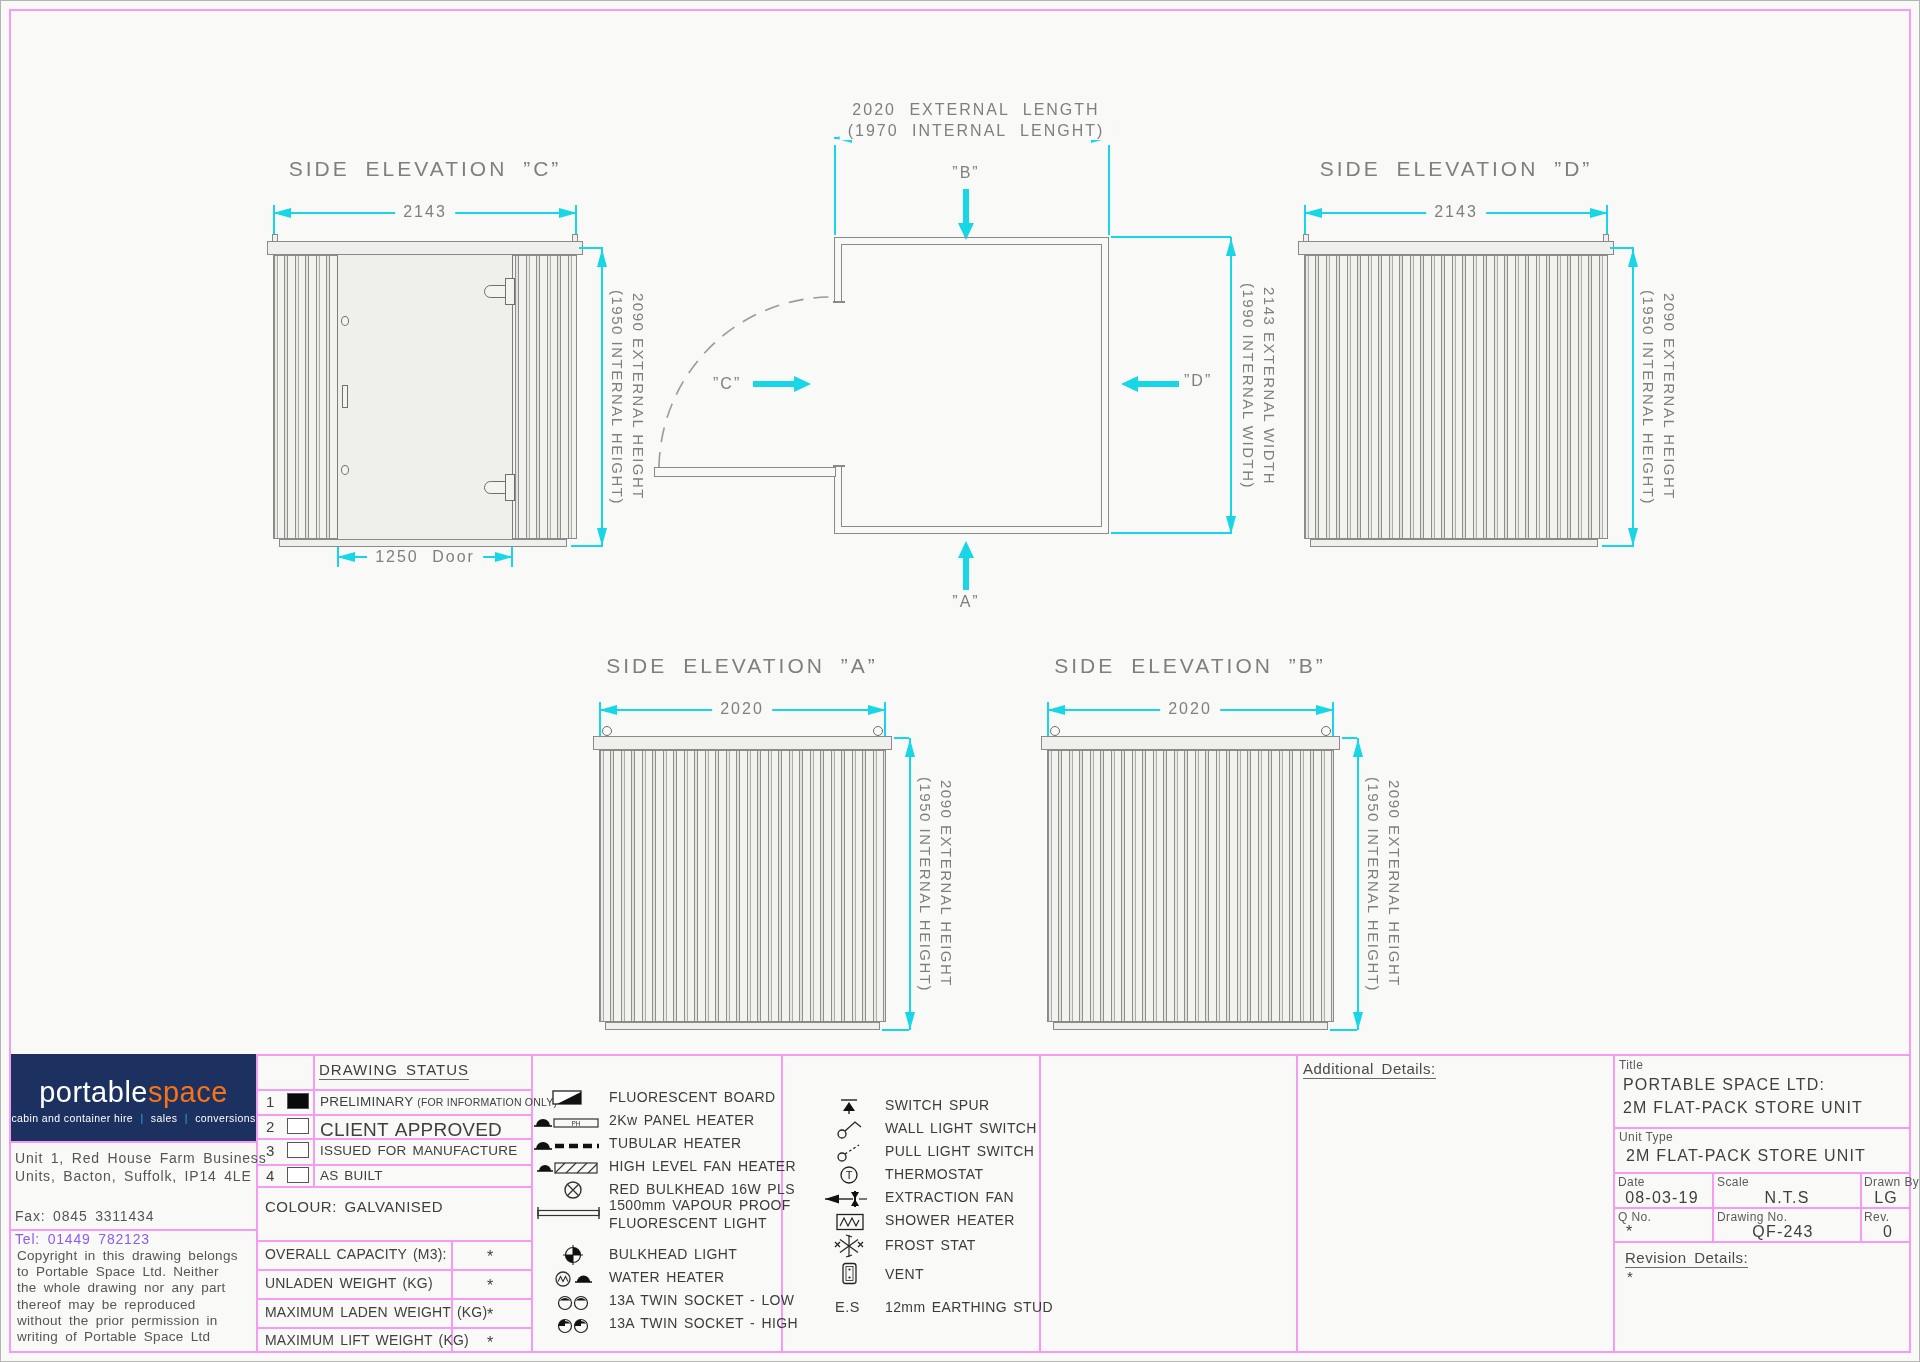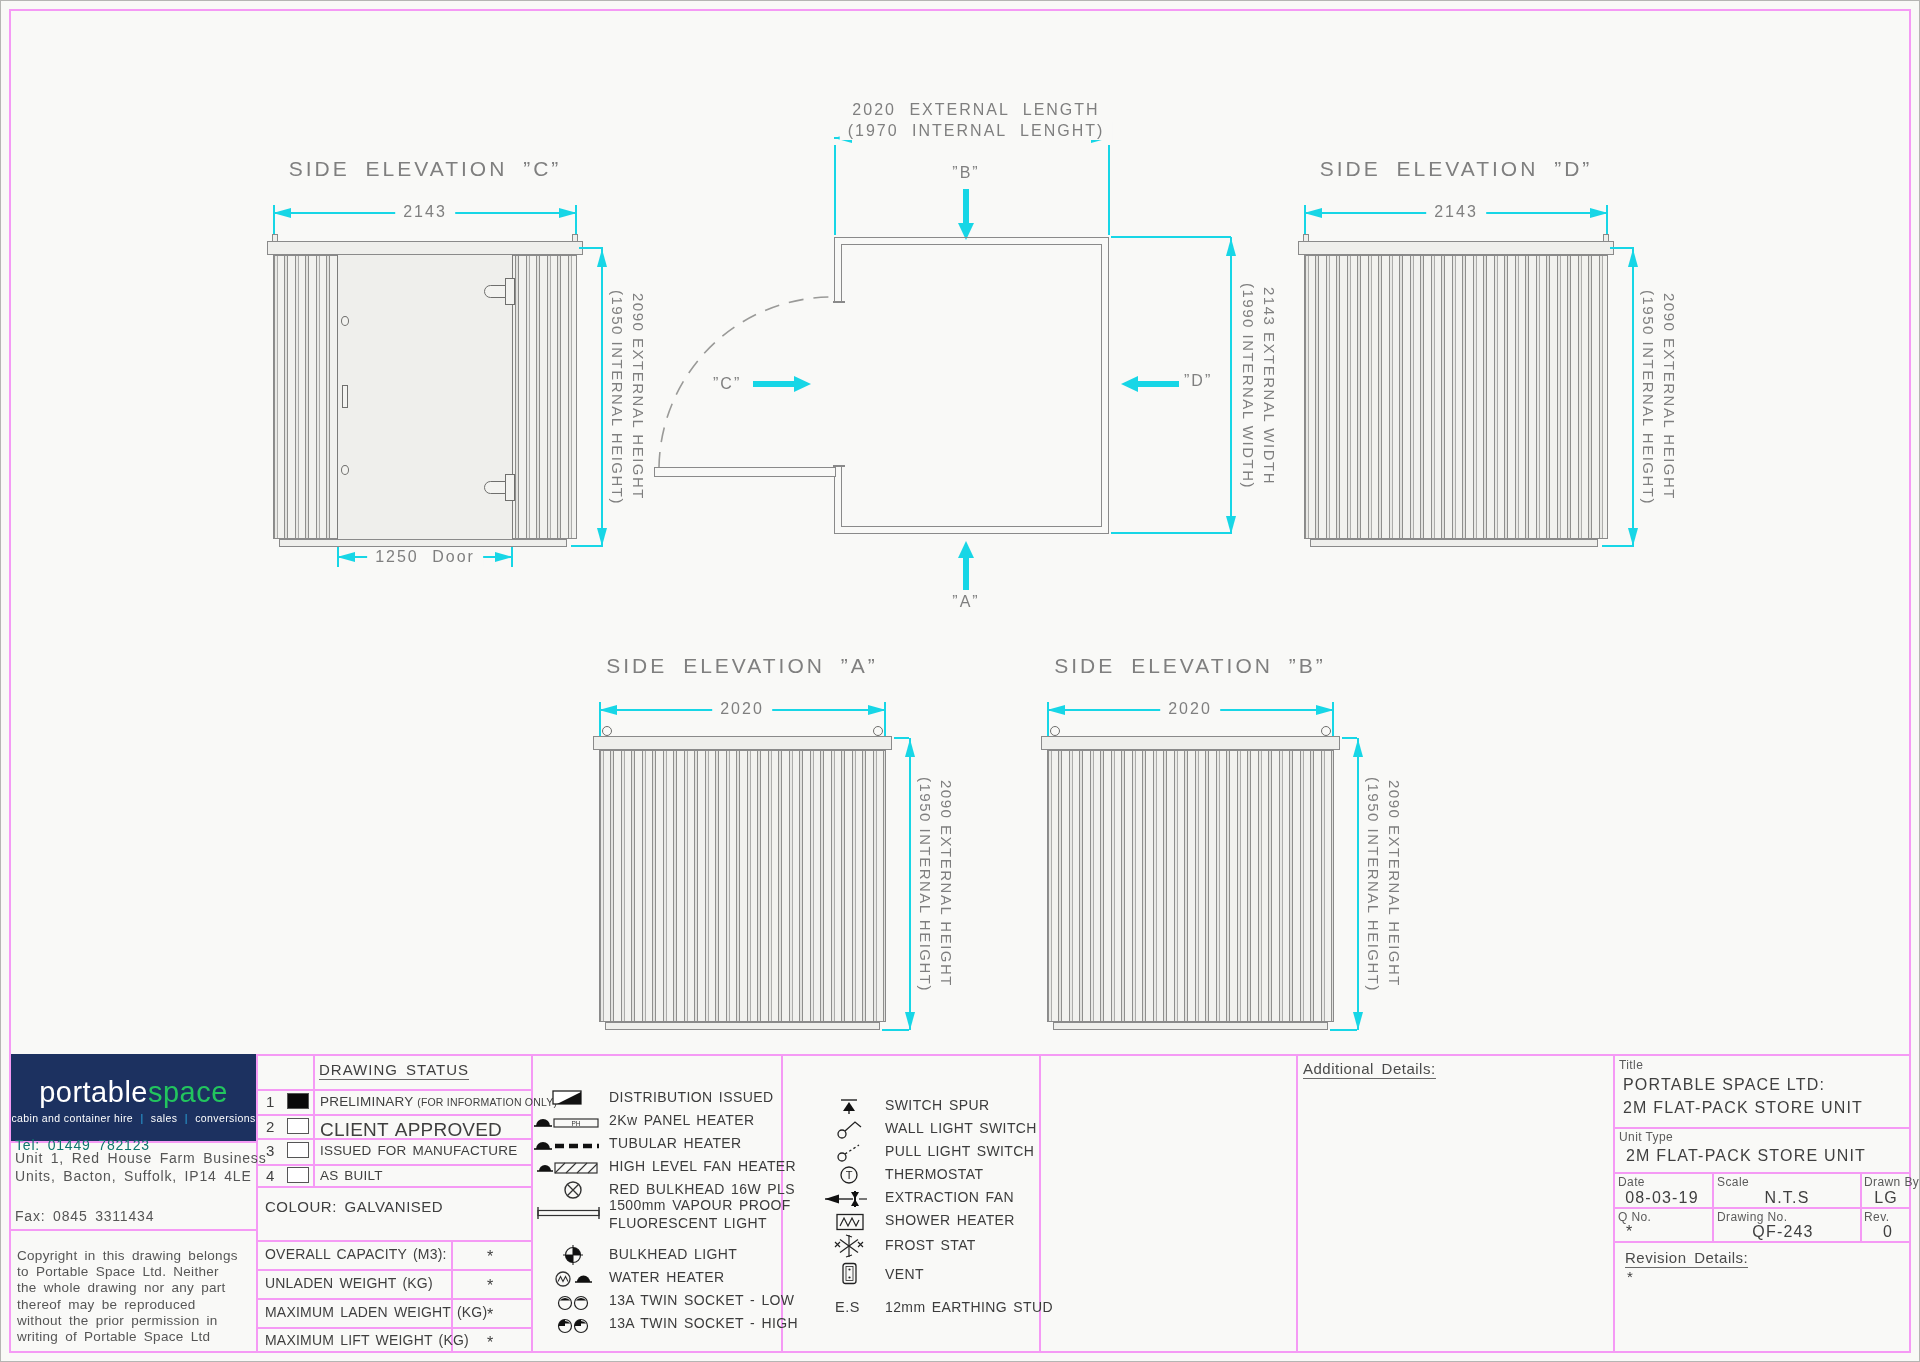--- a/index.html
+++ b/index.html
@@ -213,34 +213,34 @@
   <div class="pline" style="left:10px;top:1053px;width:1900px;height:2px;"></div>
   <div class="pline" style="left:255px;top:1053px;width:2px;height:299px;"></div>
   <div class="pline" style="left:530px;top:1053px;width:2px;height:299px;"></div>
   <div class="pline" style="left:780px;top:1053px;width:2px;height:299px;"></div>
   <div class="pline" style="left:1038px;top:1053px;width:2px;height:299px;"></div>
   <div class="pline" style="left:1295px;top:1053px;width:2px;height:299px;"></div>
   <div class="pline" style="left:1612px;top:1053px;width:2px;height:299px;"></div>
 
   <div class="logo">
     <div style="position:absolute;left:50%;top:22px;transform:translateX(-50%);font-size:29px;letter-spacing:0.5px;white-space:nowrap;">
-      <span style="color:#ffffff;">portable</span><span style="color:#22c55e;">space</span>
+      <span style="color:#ffffff;">portable</span><span style="color:#f97316;">space</span>
     </div>
     <div style="position:absolute;left:50%;top:58px;transform:translateX(-50%);font-size:10.5px;color:#fff;letter-spacing:0.4px;white-space:nowrap;">
       <span>cabin and container hire</span>
       <span style="color:#2aa9e2;margin:0 4px;">|</span>
       <span>sales</span>
       <span style="color:#2aa9e2;margin:0 4px;">|</span>
       <span>conversions</span>
     </div>
   </div>
   <div class="pline" style="left:10px;top:1140px;width:245px;height:2px;"></div>
   <div class="btxt" style="left:14px;top:1149px;font-size:14px;color:#555;letter-spacing:0.8px;word-spacing:3px;">Unit 1, Red House Farm Business</div>
   <div class="btxt" style="left:14px;top:1167px;font-size:14px;color:#555;letter-spacing:0.8px;word-spacing:3px;">Units, Bacton, Suffolk, IP14 4LE</div>
-  <div class="btxt" style="left:14px;top:1136px;font-size:14px;color:#0f766e;letter-spacing:0.8px;word-spacing:3px;">Tel:  01449 782123</div>
+  <div class="btxt" style="left:14px;top:1230px;font-size:14px;color:#8b5cf6;letter-spacing:0.8px;word-spacing:3px;">Tel:  01449 782123</div>
   <div class="btxt" style="left:14px;top:1207px;font-size:14px;color:#555;letter-spacing:0.8px;word-spacing:3px;">Fax:  0845 3311434</div>
   <div class="pline" style="left:10px;top:1228px;width:245px;height:2px;"></div>
   <div class="btxt" style="left:16px;top:1247px;font-size:13.5px;color:#555;letter-spacing:0.3px;word-spacing:3px;line-height:16.2px;">
     <div>Copyright in this drawing belongs</div>
     <div>to Portable Space Ltd. Neither</div>
     <div>the whole drawing nor any part</div>
     <div>thereof may be reproduced</div>
     <div>without the prior permission in</div>
     <div>writing of Portable Space Ltd</div>
   </div>
@@ -282,21 +282,21 @@
   <div class="btxt" style="left:486px;top:1276px;font-size:16px;">*</div>
   <div class="btxt" style="left:264px;top:1303px;font-size:14px;letter-spacing:0.2px;word-spacing:2px;">MAXIMUM LADEN WEIGHT (KG)</div>
   <div class="btxt" style="left:486px;top:1305px;font-size:16px;">*</div>
   <div class="btxt" style="left:264px;top:1331px;font-size:14px;letter-spacing:0.2px;word-spacing:2px;">MAXIMUM LIFT WEIGHT (KG)</div>
   <div class="btxt" style="left:486px;top:1333px;font-size:16px;">*</div>
 
   <svg style="position:absolute;left:532px;top:1086px;" width="70" height="22">
     <rect x="20" y="4" width="28" height="13" fill="#fff" stroke="#222" stroke-width="1.3"></rect>
     <polygon points="24,17 48,5 48,17" fill="#111"></polygon>
   </svg>
-  <div class="btxt legrow-label" style="left:608px;top:1088px;">DISTRIBUTION ISSUED</div>
+  <div class="btxt legrow-label" style="left:608px;top:1088px;">FLUORESCENT BOARD</div>
 
   <svg style="position:absolute;left:532px;top:1109px;" width="70" height="22">
     <path d="M3 16 A7 7 0 0 1 17 16 Z" fill="#111"></path>
       <line x1="1" y1="16" x2="19" y2="16" stroke="#111" stroke-width="1.6"></line>
     <rect x="21" y="9" width="44" height="8" fill="none" stroke="#333" stroke-width="1.2"></rect>
     <text x="43" y="15.6" font-size="6.5" text-anchor="middle" fill="#333" font-family="Liberation Sans,sans-serif">PH</text>
   </svg>
   <div class="btxt legrow-label" style="left:608px;top:1111px;">2Kw PANEL HEATER</div>
 
   <svg style="position:absolute;left:532px;top:1132px;" width="70" height="22">

